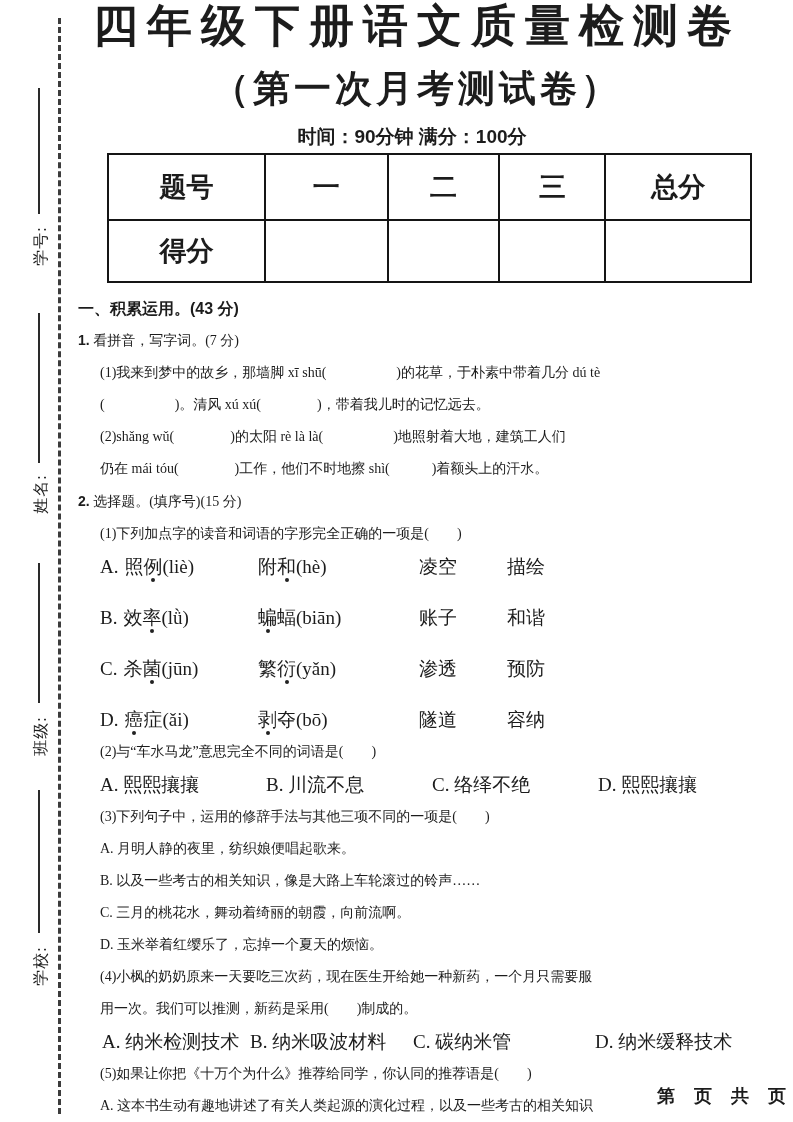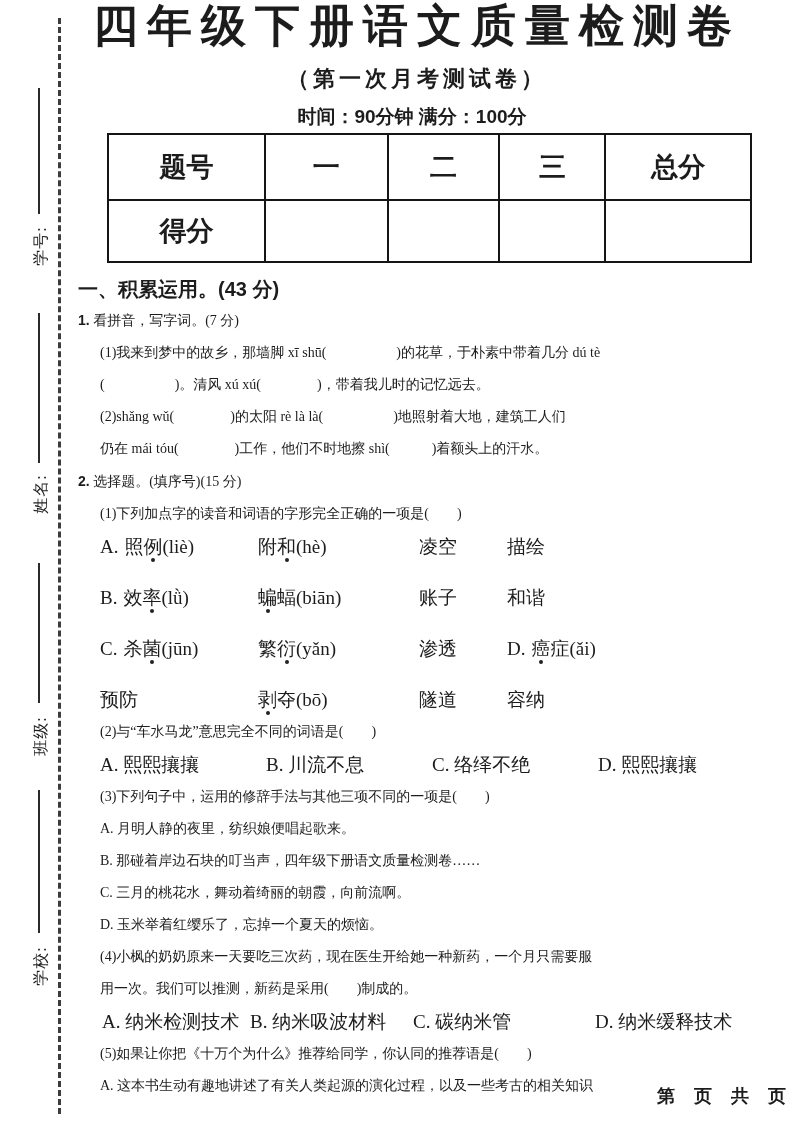--- a/index.html
+++ b/index.html
@@ -9,31 +9,31 @@
   .seal-line{position:absolute;left:58px;top:18px;bottom:8px;width:0;
              border-left:3px dashed #3c3c3c;}
   .fill-line{position:absolute;left:38px;width:2px;background:#2a2a2a;}
   .sb-label{position:absolute;left:41px;white-space:nowrap;font-size:16px;
             transform:translate(-50%,-50%) rotate(-90deg);letter-spacing:1px;}
   
   .main{position:absolute;left:78px;top:0;width:678px;}
   .title{text-align:center;font-family:"Liberation Sans","DejaVu Sans",sans-serif;
          font-weight:900;font-size:45px;letter-spacing:9px;line-height:1.15;white-space:nowrap;}
   .subtitle{margin-top:12px;text-align:center;font-family:"Liberation Sans","DejaVu Sans",sans-serif;
-            font-weight:800;font-size:22px;letter-spacing:4px;white-space:nowrap;}
+            font-weight:800;font-size:37px;letter-spacing:4px;white-space:nowrap;}
   .meta{margin-top:10px;text-align:center;padding-right:10px;font-size:19px;font-weight:700;
         font-family:"Liberation Sans","DejaVu Sans",sans-serif;}
   table.score{border-collapse:collapse;margin:3px 0 0 29px;width:645px;table-layout:fixed;}
   table.score td{border:2.5px solid #151515;text-align:center;vertical-align:middle;
                  font-weight:700;font-size:27px;padding:8px;}
   table.score tr.r1 td{height:48px;}
   table.score tr.r2 td{height:44px;}
   .c0{width:25%;} .c1{width:19%;} .c2{width:17%;} .c3{width:16%;} .c4{width:23%;}
   
-  .sec-heading{margin-top:11px;font-size:20px;font-weight:700;line-height:30px;
+  .sec-heading{margin-top:11px;font-size:16px;font-weight:700;line-height:30px;
                font-family:"Liberation Sans","DejaVu Sans",sans-serif;}
   .line{font-size:14px;line-height:32px;}
   .qnum{font-weight:700;font-family:"Liberation Sans","DejaVu Sans",sans-serif;}
   .ind{padding-left:22px;}
   .optgrid{margin-left:22px;display:grid;font-size:19px;line-height:33px;}
   .g-words{grid-template-columns:140px 143px 70px auto;gap:18px;}
   .g-four{grid-template-columns:166px 166px 166px auto;}
   .g-nano{grid-template-columns:148px 163px 182px auto;margin-left:24px;}
   .olabel{font-weight:400;margin-right:6px;}
   .u-dot{position:relative;}
@@ -100,39 +100,39 @@
       <span>描绘</span>
 
       <span><span class="olabel">B.</span><span>效<span class="u-dot">率</span>(lǜ)</span></span>
       <span><span><span class="u-dot">蝙</span>蝠(biān)</span></span>
       <span>账子</span>
       <span>和谐</span>
 
       <span><span class="olabel">C.</span><span>杀<span class="u-dot">菌</span>(jūn)</span></span>
       <span><span>繁<span class="u-dot">衍</span>(yǎn)</span></span>
       <span>渗透</span>
+      <span>预防</span>
+
       <span><span class="olabel">D.</span><span><span class="u-dot">癌</span>症(ǎi)</span></span>
-
-      <span>预防</span>
       <span><span><span class="u-dot">剥</span>夺(bō)</span></span>
       <span>隧道</span>
       <span>容纳</span>
     </div>
 
     <div class="line ind">(2)与“车水马龙”意思完全不同的词语是(　　)</div>
     <div class="optgrid g-four">
       <span>A. 熙熙攘攘</span>
       <span>B. 川流不息</span>
       <span>C. 络绎不绝</span>
       <span>D. 熙熙攘攘</span>
     </div>
 
     <div class="line ind">(3)下列句子中，运用的修辞手法与其他三项不同的一项是(　　)</div>
     <div class="line ind">A. 月明人静的夜里，纺织娘便唱起歌来。</div>
-    <div class="line ind">B. 那碰着岸边石块的叮当声，四年级下册语文质量检测卷……</div>
+    <div class="line ind">B. 以及一些考古的相关知识，像是大路上车轮滚过的铃声……</div>
     <div class="line ind">C. 三月的桃花水，舞动着绮丽的朝霞，向前流啊。</div>
     <div class="line ind">D. 玉米举着红缨乐了，忘掉一个夏天的烦恼。</div>
 
     <div class="line ind">(4)小枫的奶奶原来一天要吃三次药，现在医生开给她一种新药，一个月只需要服</div>
     <div class="line ind">用一次。我们可以推测，新药是采用(　　)制成的。</div>
     <div class="optgrid g-nano">
       <span>A. 纳米检测技术</span>
       <span>B. 纳米吸波材料</span>
       <span>C. 碳纳米管</span>
       <span>D. 纳米缓释技术</span>

